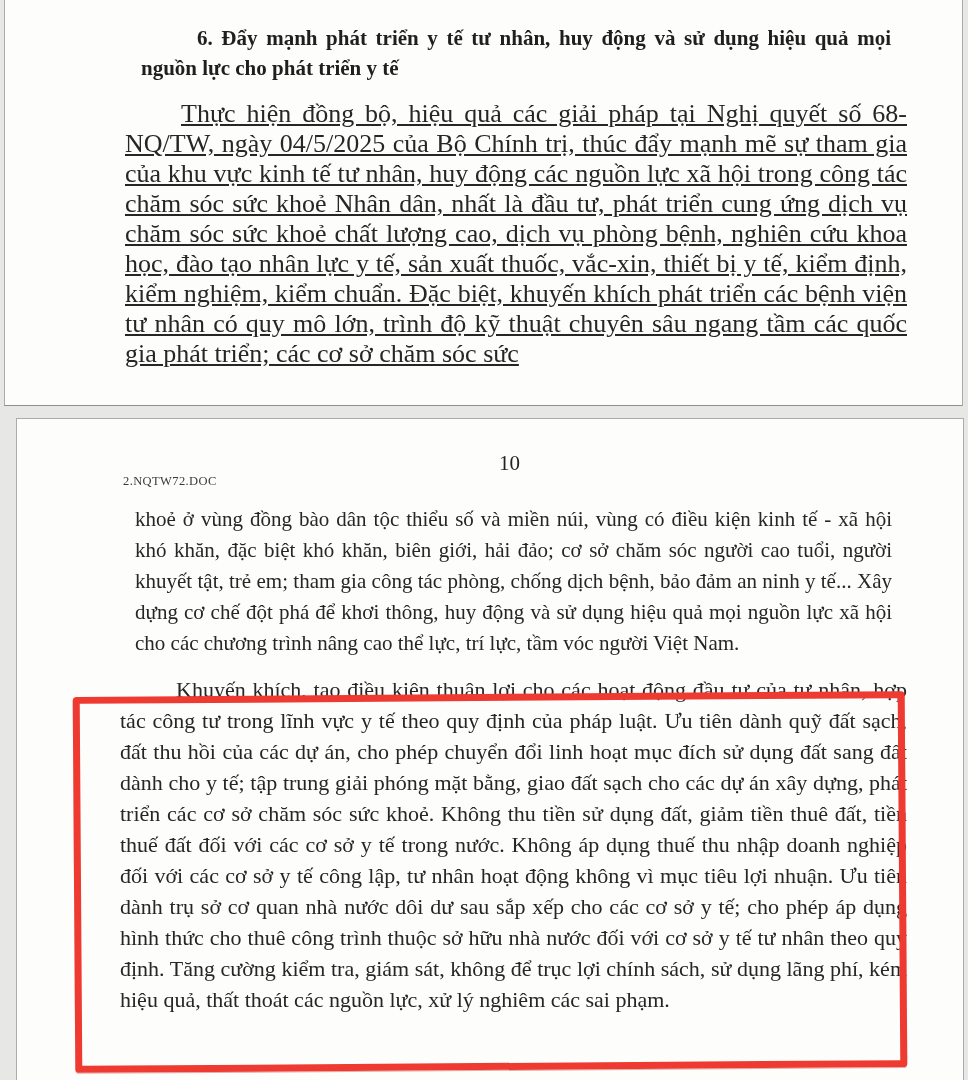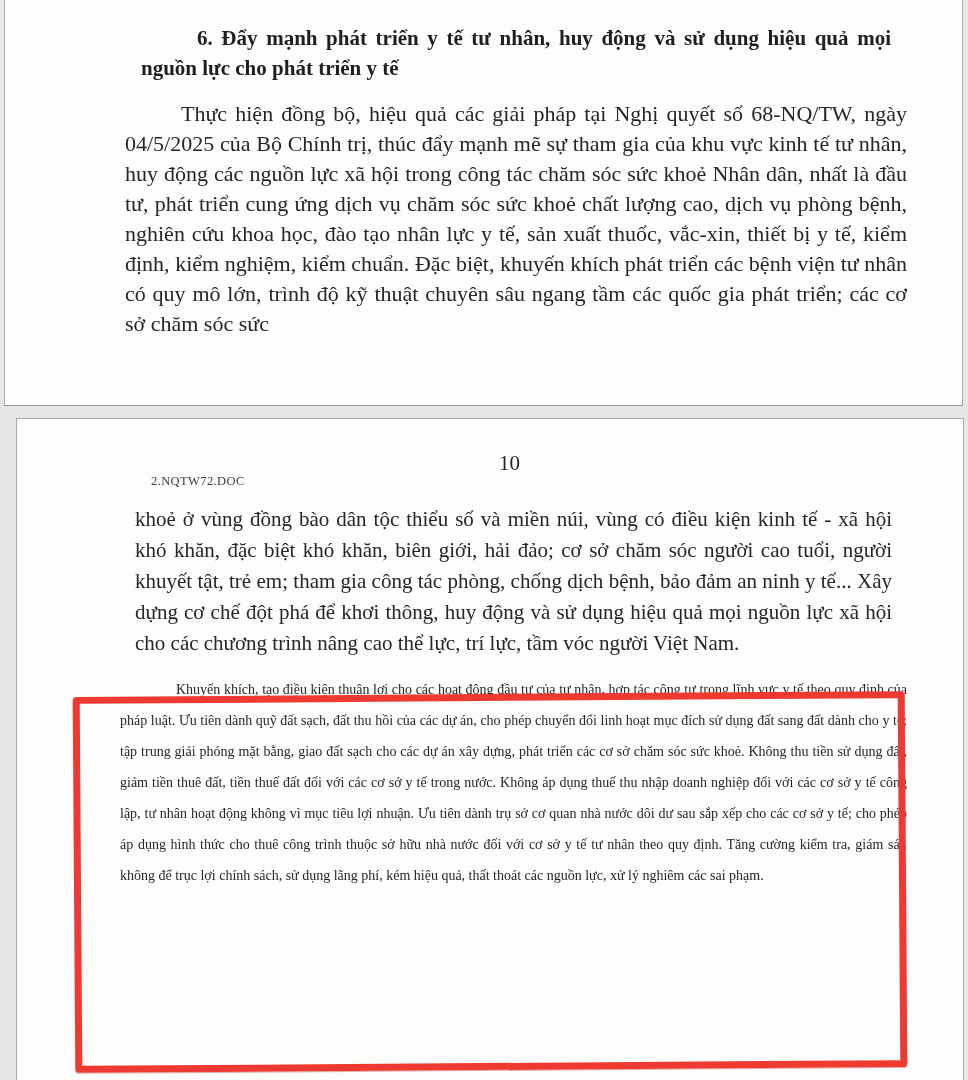--- a/index.html
+++ b/index.html
@@ -24,45 +24,46 @@
   .section-heading {
     font-weight:bold;
     font-size:21px;
     line-height:30px;
     text-indent:56px;
     text-align:justify;
     margin:16px;
     color:#1f1f1f;
   }
   .body-para {
-    font-size:22px;
+    font-size:26px;
     line-height:30px;
     text-indent:56px;
     text-align:justify;
     margin:14px 0 0 0;
+    text-decoration:underline;
   }
 
   .p2-content { padding:40px 56px 0 103px; }
   .page-header { position:relative; height:30px; margin-bottom:12px; }
   .doc-filename {
     position:absolute; left:3px; bottom:0;
-    font-size:12.5px; letter-spacing:0.4px; color:#3a3a3a;margin-left:28px;
+    font-size:12.5px; letter-spacing:0.4px; color:#3a3a3a;
   }
   .page-number {
     position:absolute; left:12px; right:20px; top:-8px;
     text-align:center; font-size:21px; color:#222;
   }
   .p2-para {
     font-size:21px;
     line-height:31px;
     text-align:justify;
     margin:15px;
   }
   .p2-para-highlight {
-    font-size:14px;
+    font-size:22px;
     line-height:31px;
     text-align:justify;
     text-indent:56px;
     margin:9px 0 0 0;
   }
 
   .red-annotation {
     position:absolute;
     left:74px; top:694px;
     width:818px; height:362px;

